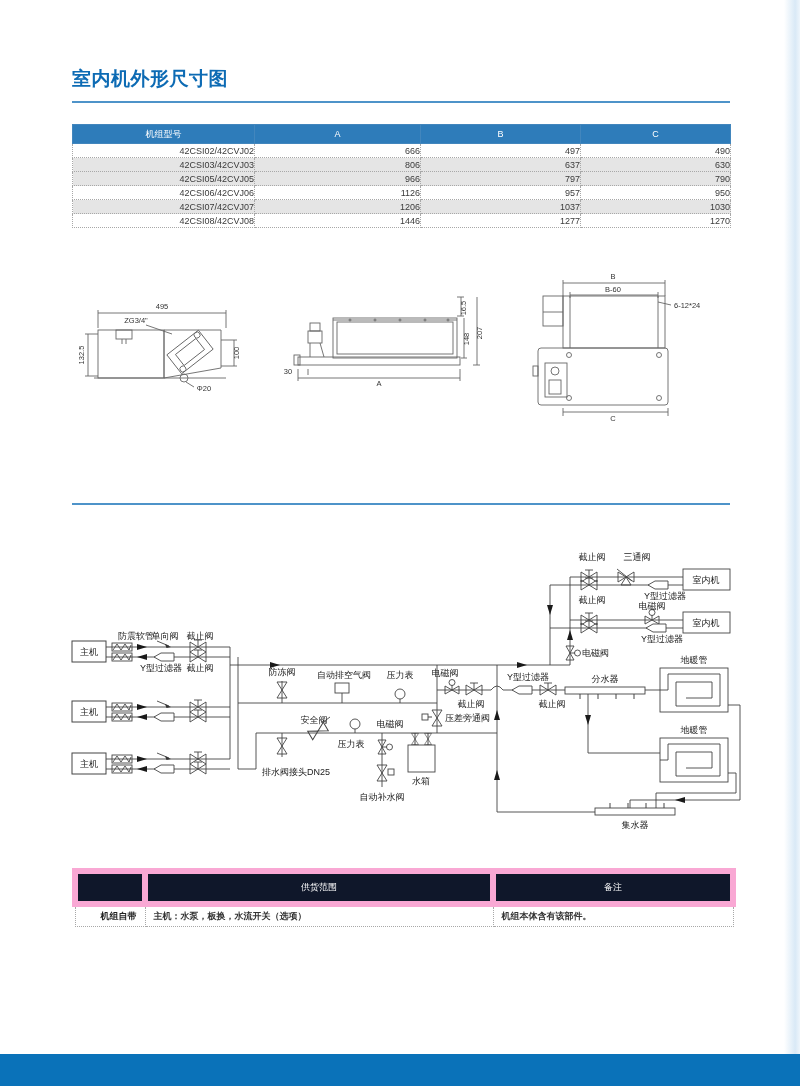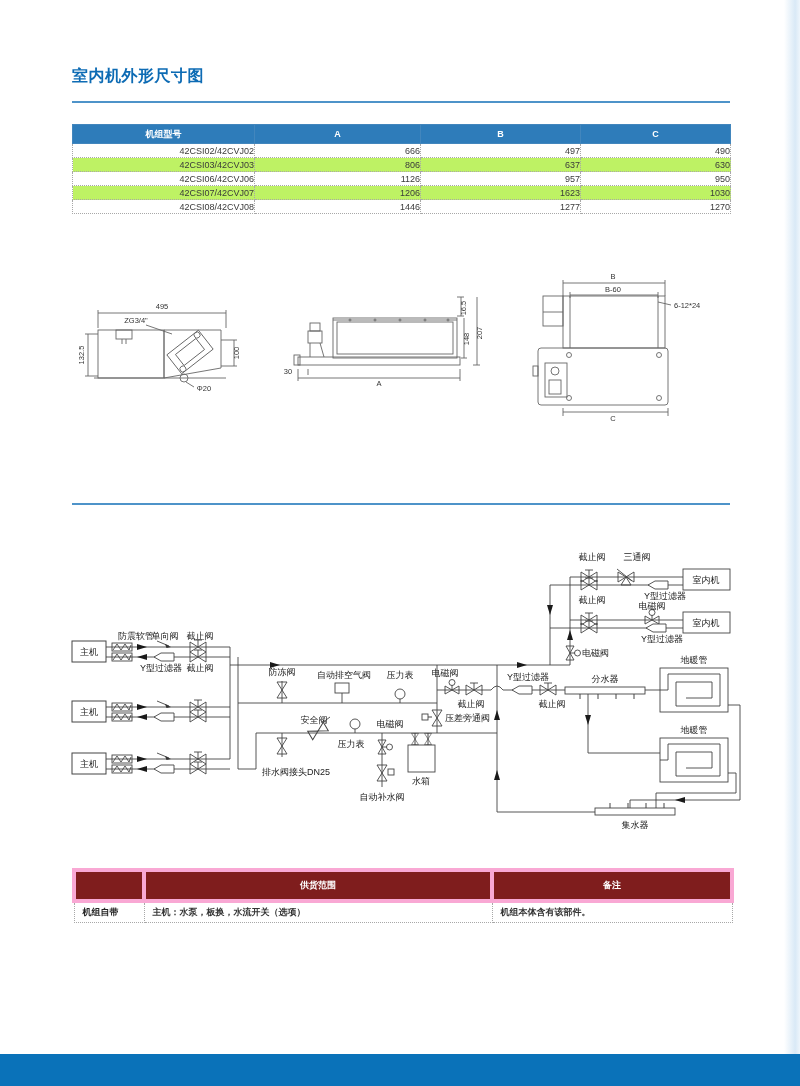--- a/index.html
+++ b/index.html
@@ -1,31 +1,31 @@
 <!DOCTYPE html>
 <html><head>
 <meta charset="utf-8">
 <style>
   html,body{margin:0;padding:0;}
   body{font-family:"Liberation Sans","DejaVu Sans",sans-serif;background:#fff;}
   #page{position:relative;width:800px;height:1086px;background:#fff;overflow:hidden;}
   #edge-tint{position:absolute;right:0;top:0;width:16px;height:1054px;
     background:linear-gradient(to right,rgba(216,233,247,0),#d9e9f6 70%,#eef5fb);}
-  .sec-title{position:absolute;left:72px;width:660px;font-size:16px;font-weight:bold;color:#0d6bb4;letter-spacing:.5px;}
+  .sec-title{position:absolute;left:72px;width:660px;font-size:19px;font-weight:bold;color:#0d6bb4;letter-spacing:.5px;}
   .sec-rule{position:absolute;left:72px;width:658px;height:2px;background:#4e93c9;}
   
   #dim-table{position:absolute;left:72px;top:124px;width:658px;border-collapse:collapse;table-layout:fixed;font-size:9px;color:#3a3a3a;}
-  #dim-table th{background:#2e7cba;color:#fff;font-weight:bold;height:16px;border:1px solid #4286bd;}
+  #dim-table th{background:#2e7cba;color:#fff;font-weight:normal;height:16px;border:1px solid #4286bd;}
   #dim-table td{height:13px;text-align:right;border:1px dotted #a8a8a8;padding:0;}
-  #dim-table tr.alt td{background:#bef264;}
+  #dim-table tr.alt td{background:#e5e5e5;}
   
   #supply-table{position:absolute;left:72px;top:868px;width:658px;border-collapse:collapse;table-layout:fixed;font-size:9px;color:#333;}
-  #supply-table th{background:#7f1d1d;color:#fff;font-weight:bold;height:25px;border:4px solid #f9a8d4;}
+  #supply-table th{background:#0f172a;color:#fff;font-weight:normal;height:25px;border:6px solid #f9a8d4;}
   #supply-table td{border:1px dotted #a8a8a8;padding:3px 8px;line-height:1.45;font-weight:bold;}
-  #supply-table td.cat{text-align:left;font-weight:bold;color:#222;}
+  #supply-table td.cat{text-align:right;font-weight:bold;color:#222;}
   #supply-table td.scope{white-space:pre-line;}
   #supply-table tr.alt td{background:#e4edf6;}
   
   #footer-bar{position:absolute;left:0;top:1054px;width:800px;height:32px;background:#0a72b9;}
   #footer-page{position:absolute;right:22px;top:9px;color:#fff;font-size:12px;margin-top:44px;}
   svg{position:absolute;overflow:visible;}
   svg text{font-family:"Liberation Sans","DejaVu Sans",sans-serif;fill:#222;}
   .lbl{font-size:9px;}
   .dimtxt{font-size:7.5px;fill:#333;}
 </style>
@@ -57,30 +57,36 @@
           <td>666</td>
           <td>497</td>
           <td>490</td>
         </tr>
     <tr class="alt">
           <td>42CSI03/42CVJ03</td>
           <td>806</td>
           <td>637</td>
           <td>630</td>
         </tr>
+    <tr class="alt">
+          <td>42CSI05/42CVJ05</td>
+          <td>966</td>
+          <td>797</td>
+          <td>790</td>
+        </tr>
     <tr>
           <td>42CSI06/42CVJ06</td>
           <td>1126</td>
           <td>957</td>
           <td>950</td>
         </tr>
     <tr class="alt">
           <td>42CSI07/42CVJ07</td>
           <td>1206</td>
-          <td>1623</td>
+          <td>1037</td>
           <td>1030</td>
         </tr>
     <tr>
           <td>42CSI08/42CVJ08</td>
           <td>1446</td>
           <td>1277</td>
           <td>1270</td>
         </tr>
   </tbody>
     </table>

